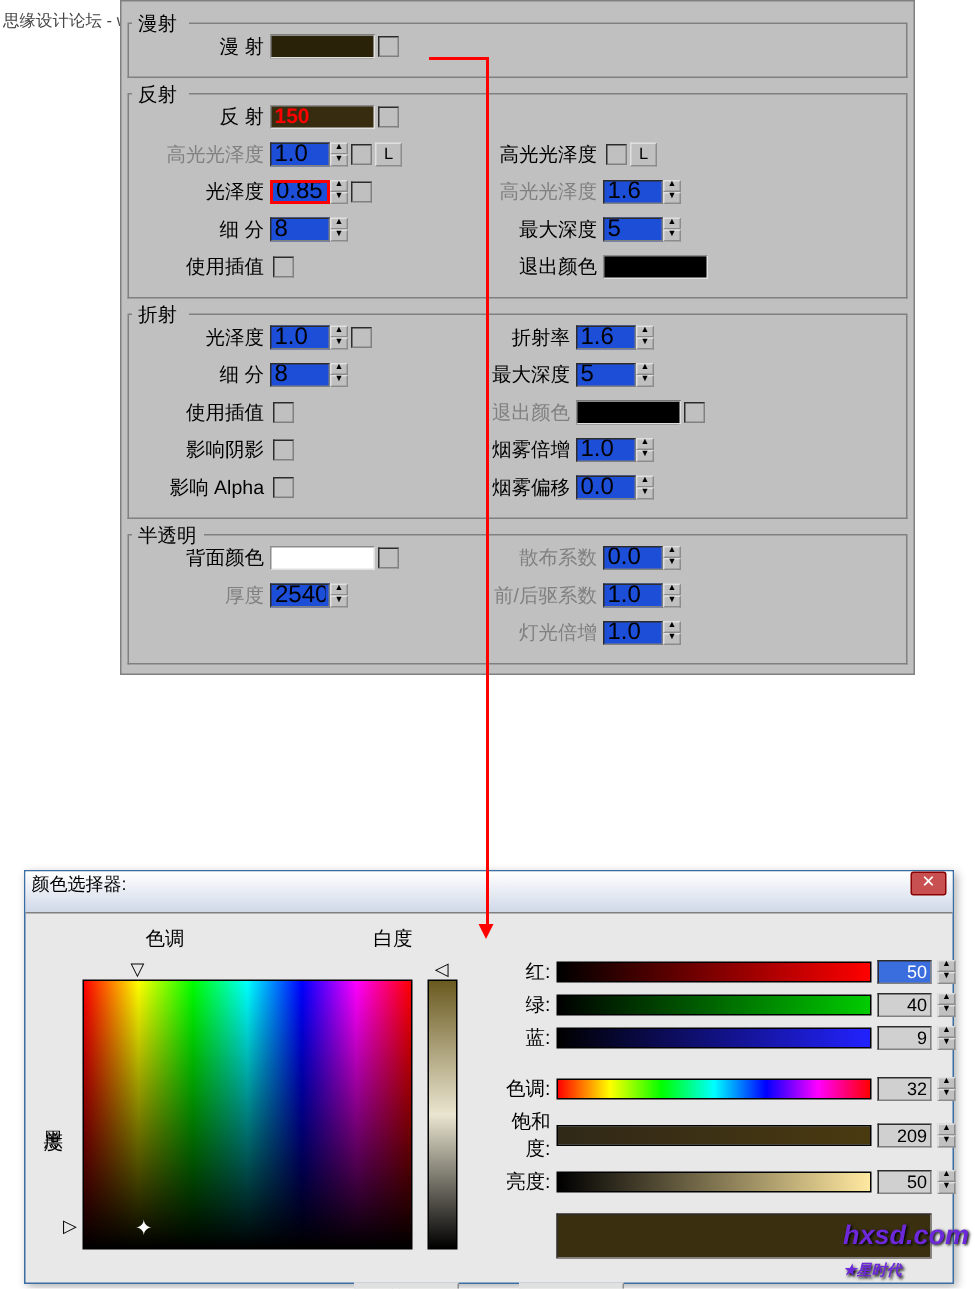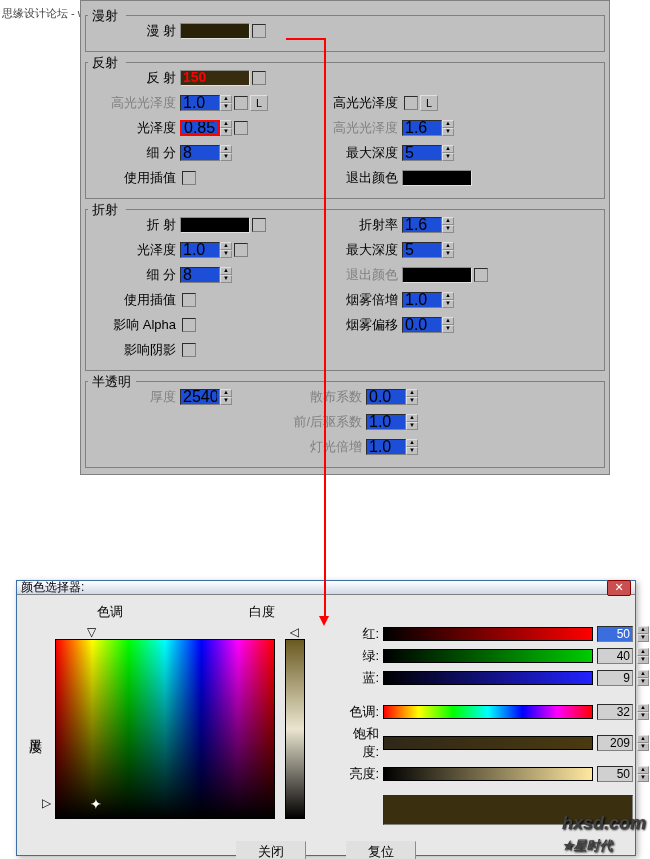--- a/index.html
+++ b/index.html
@@ -144,43 +144,42 @@
       position: absolute;
       left: 16px;
       top: 580px;
       width: 620px;
       height: 276px;
       background: #e8e8e8;
       border: 1px solid #3a6ea5;
       box-shadow: 2px 2px 6px rgba(0,0,0,.3);
     }
     .cp-titlebar {
-      height: 14px;
+      height: 28px;
       background: linear-gradient(#fff, #d0d8e8);
       display: flex;
       justify-content: space-between;
-      align-items: center;
       padding: 0 4px;
       border-bottom: 1px solid #808080;
     }
     .cp-close {
       width: 24px;
       height: 16px;
       background: #c85050;
       border: 1px solid #800;
       border-radius: 2px;
       color: #fff;
       text-align: center;
       font-size: 11px;
       line-height: 13px;
     }
     .cp-body {
       padding: 8px;
       display: flex;
-      gap: 32px;
+      gap: 20px;
     }
     .cp-left {
       display: flex;
       flex-direction: column;
     }
     .cp-labels-top {
       display: flex;
       font-size: 13px;
       padding-bottom: 4px;
     }
@@ -283,21 +282,21 @@
       left: 2px;
       top: 6px;
       font-size: 11px;
       color: #444;
     }
     .watermark-br {
       position: absolute;
       right: 4px;
       bottom: 4px;
       font-size: 18px;
-      color: #404040;
+      color: #6d28d9;
       font-style: italic;
       font-weight: bold;
       text-shadow: 1px 1px 2px #000;
     }
     
     
     .arrow-line {
       position: absolute;
       width: 2px;
       background: #ff0000;
@@ -413,25 +412,20 @@
       </div>
     </div>
   </div>
 
   <div class="group">
     <div class="group-border-top" style="left:40px;right:0"></div>
     <span class="group-title">折射</span>
     <div class="columns">
       <div class="col">
         <div class="row">
-            <span class="label">折 射</span>
-            <span class="swatch" style="background:#000"></span>
-            <span class="checkbox"></span>
-          </div>
-        <div class="row">
             <span class="label">光泽度</span>
             <div class="spinner">
               <input class="spinner-input" value="1.0" style="">
               <div class="spinner-buttons">
                 <div class="spin-btn">▲</div>
                 <div class="spin-btn">▼</div>
               </div>
             </div>
             <span class="checkbox"></span>
           </div>
@@ -443,25 +437,25 @@
                 <div class="spin-btn">▲</div>
                 <div class="spin-btn">▼</div>
               </div>
             </div>
           </div>
         <div class="row">
             <span class="label">使用插值</span>
             <span class="checkbox"></span>
           </div>
         <div class="row">
+            <span class="label">影响阴影</span>
+            <span class="checkbox"></span>
+          </div>
+        <div class="row">
             <span class="label">影响 Alpha</span>
-            <span class="checkbox"></span>
-          </div>
-        <div class="row">
-            <span class="label">影响阴影</span>
             <span class="checkbox"></span>
           </div>
       </div>
       <div class="col">
         <div class="row">
             <span class="label">折射率</span>
             <div class="spinner">
               <input class="spinner-input" value="1.6" style="">
               <div class="spinner-buttons">
                 <div class="spin-btn">▲</div>
@@ -506,20 +500,25 @@
           </div>
       </div>
     </div>
   </div>
 
   <div class="group">
     <div class="group-border-top" style="left:50px;right:0"></div>
     <span class="group-title">半透明</span>
     <div class="columns">
       <div class="col">
+        <div class="row">
+            <span class="label">背面颜色</span>
+            <span class="swatch" style="background:#fff"></span>
+            <span class="checkbox"></span>
+          </div>
         <div class="row">
             <span class="label label-gray">厚度</span>
             <div class="spinner">
               <input class="spinner-input" value="2540.0" style="">
               <div class="spinner-buttons">
                 <div class="spin-btn">▲</div>
                 <div class="spin-btn">▼</div>
               </div>
             </div>
           </div>
@@ -650,14 +649,14 @@
     </div>
   </div>
   <div class="cp-buttons">
     <div class="cp-btn">关闭</div>
     <div class="cp-btn">复位</div>
   </div>
 </div>
 
 <div class="watermark-br">
   <span>hxsd.com</span><br>
-  <span style="font-size:13px">★星时代</span>
+  <span style="font-size:10px">★星时代</span>
 </div>
 
 </body></html>

